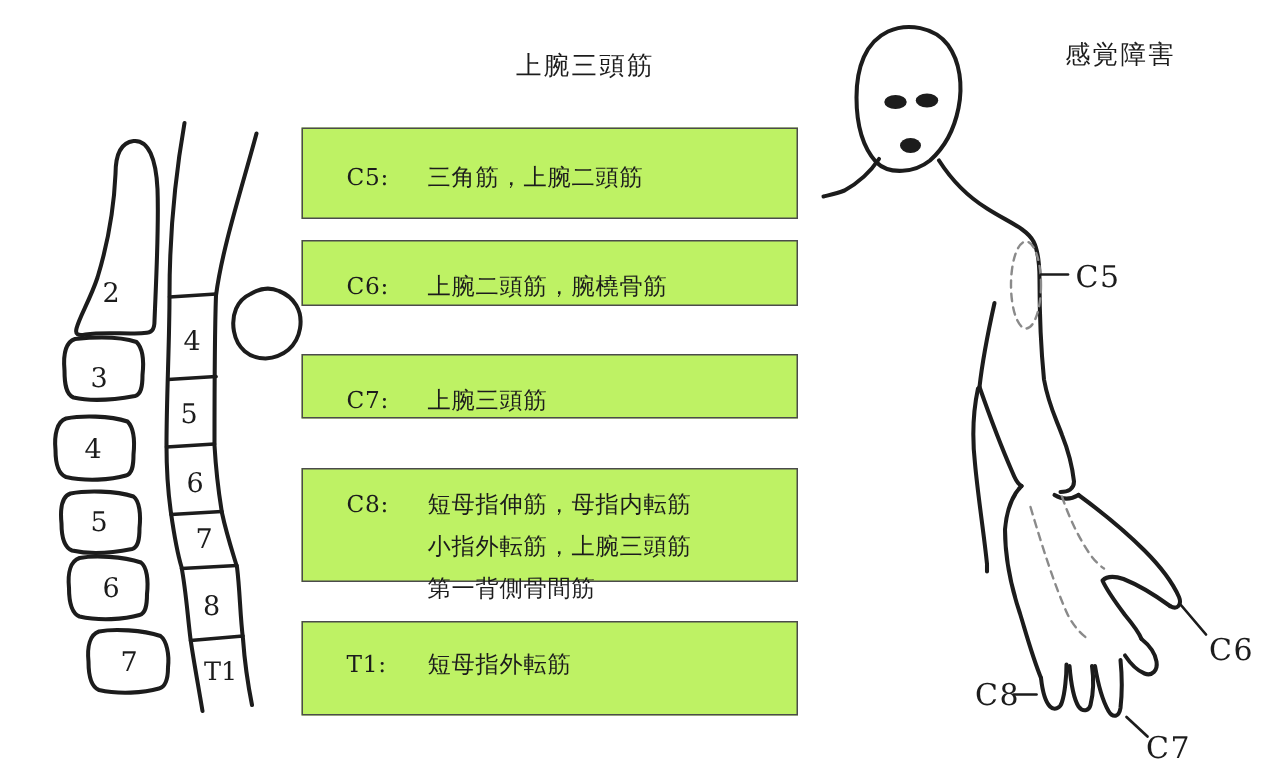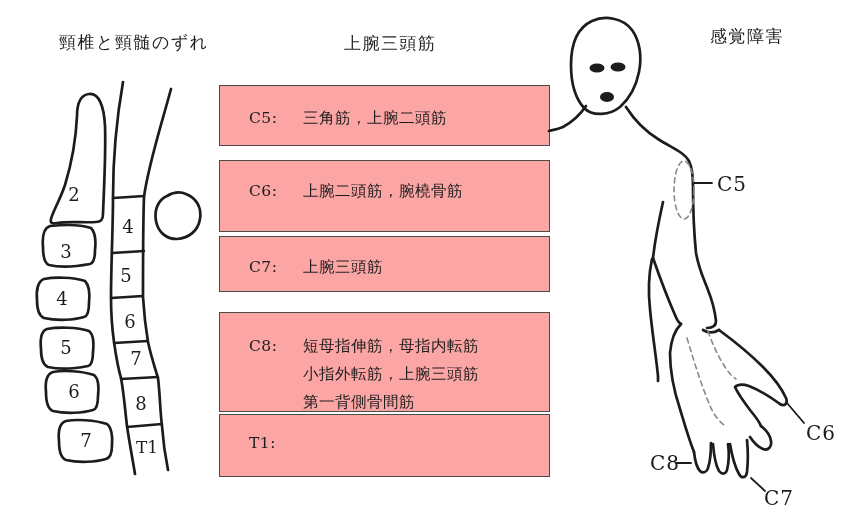--- a/index.html
+++ b/index.html
@@ -5,42 +5,41 @@
   html,body{margin:0;padding:0;background:#fff;}
   .page{
     position:relative;width:843px;height:519px;background:#fff;overflow:hidden;
     font-family:"DejaVu Serif","Liberation Serif",serif;color:#1c1c1c;
   }
   .title{position:absolute;font-size:17px;letter-spacing:1.5px;white-space:nowrap;}
   .title-spine{left:59px;top:31px;}
   .title-weakness{left:344px;top:32px;}
   .title-sensory{left:710px;top:25px;font-family:Liberation Serif, serif;}
   .wbox{
-    position:absolute;left:219px;width:331px;box-sizing:border-box;
-    border:1.4px solid #4b4b4b;background:#fca5a5;
+    position:absolute;left:201px;width:331px;box-sizing:border-box;
+    border:1.4px solid #4b4b4b;background:#bef264;
     display:flex;align-items:flex-start;
     padding-left:29px;font-size:15.5px;letter-spacing:0.5px;line-height:28px;
   }
   .wbox .lvl{width:40px;flex-shrink:0;}
   .wbox .muscles div{white-space:nowrap;margin-left:14px;}
   .b1{top:85px;height:61px;padding-top:18px;}
-  .b2{top:160px;height:72px;padding-top:16px;}
-  .b3{top:236px;height:56px;padding-top:16px;}
-  .b4{top:312px;height:100px;padding-top:19px;}
+  .b2{top:160px;height:44px;padding-top:16px;}
+  .b3{top:236px;height:43px;padding-top:16px;}
+  .b4{top:312px;height:76px;padding-top:9px;}
   .b5{top:414px;height:63px;padding-top:14px;}
   svg.art{position:absolute;left:0;top:0;}
   svg.art path, svg.art ellipse{vector-effect:none;}
   svg.art text{font-family:"DejaVu Serif","Liberation Serif",serif;fill:#1c1c1c;}
 </style>
 </head>
 <body>
 
 <div class="page">
 
-  <div class="title title-spine">頸椎と頸髄のずれ</div>
   <div class="title title-weakness">上腕三頭筋</div>
   <div class="title title-sensory">感覚障害</div>
 
   <div class="wbox b1">
     <span class="lvl">C5:</span>
     <div class="muscles">
         <div>三角筋，上腕二頭筋</div>
       </div>
   </div>
   <div class="wbox b2">
@@ -58,20 +57,23 @@
   <div class="wbox b4">
     <span class="lvl">C8:</span>
     <div class="muscles">
       <div>短母指伸筋，母指内転筋</div>
       <div>小指外転筋，上腕三頭筋</div>
       <div>第一背側骨間筋</div>
     </div>
   </div>
   <div class="wbox b5">
     <span class="lvl">T1:</span>
+    <div class="muscles">
+        <div>短母指外転筋</div>
+      </div>
   </div>
 
   <svg class="art" width="843" height="519" viewBox="0 0 843 519">
 
     <g fill="none" stroke="#1c1c1c" stroke-width="2.7" stroke-linecap="round" stroke-linejoin="round">
 
       <path d="M 89,94 C 81,95 77,103 77,116 C 76,138 72,162 65,185 C 60,200 53,211 51,219 C 50,223 52,224 57,223 C 70,221 84,223 96,222 C 101,222 103,220 103,214 C 104,188 106,152 105,126 C 104,106 99,93 89,94 Z"></path>
       <path d="M 50,226 C 44,228 42,236 43,247 C 43,256 44,263 49,265 C 62,268 79,266 90,264 C 94,263 95,258 95,250 C 96,241 95,232 91,228 C 79,224 60,225 50,226 Z"></path>
       <path d="M 44,279 C 38,281 36,290 37,300 C 37,309 39,316 44,318 C 57,321 74,320 84,317 C 88,316 89,311 89,303 C 90,293 89,285 85,281 C 73,277 54,277 44,279 Z"></path>
       <path d="M 47,329 C 41,331 40,339 41,349 C 41,358 43,365 48,367 C 61,370 78,368 88,366 C 92,365 93,360 93,352 C 94,343 93,334 89,331 C 77,327 57,327 47,329 Z"></path>

